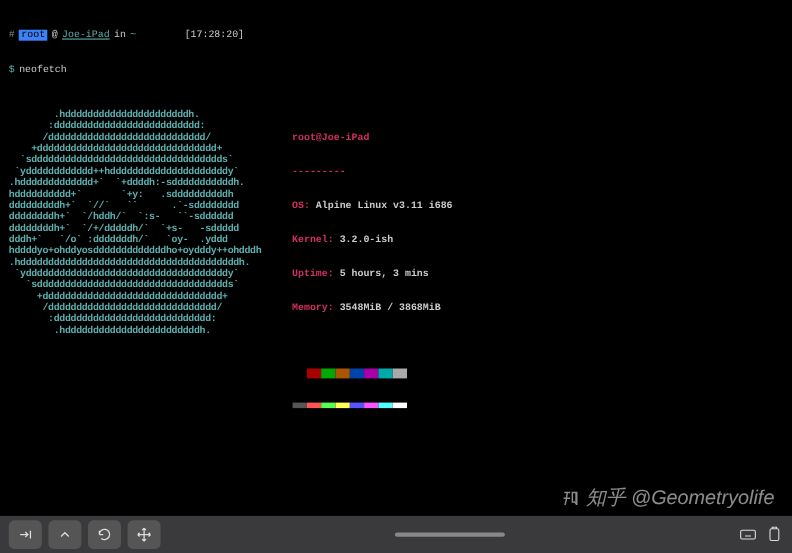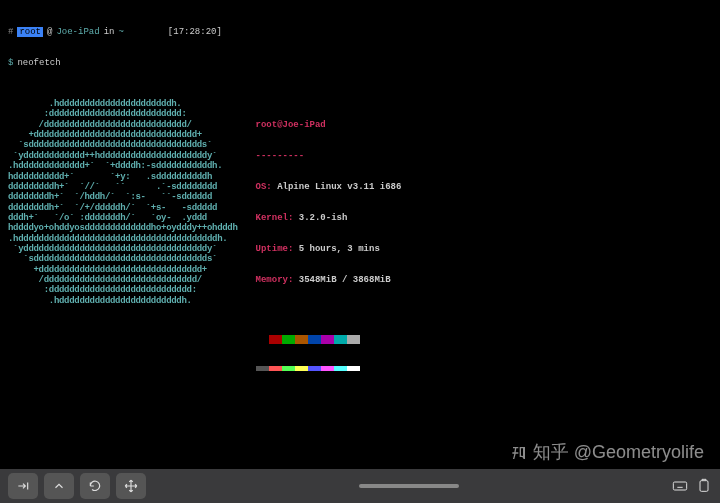--- a/index.html
+++ b/index.html
@@ -11,41 +11,41 @@
   line-height:1.15;
   color:#d0d0d0;
   overflow:hidden;
   position:relative;
 }
 .terminal { padding:6px 8px; white-space:pre; }
 .prompt-line { display:flex; gap:4px; align-items:baseline; }
 .hash { color:#888; }
 .root-badge { background:#3b82f6; color:#000; padding:0 2px; }
 .at { color:#ccc; }
-.host { color:#5fafaf; }
+.host { color:#5fafaf;text-decoration:underline; }
 .in { color:#ccc; }
 .tilde { color:#5fafaf; }
 .time { color:#ccc;margin-left:40px; }
 .dollar { color:#5fafaf; }
 .cmd { color:#ccc; }
 .row { display:flex;font-weight:bold; }
 .ascii { color:#5fafaf; letter-spacing:-0.3px; }
-.info { margin-left:18px; }
+.info { margin-left:28px; }
 .uh { color:#d03060; }
 .sep { color:#d03060; }
 .label { color:#d03060; }
 .val { color:#ccc; }
 .palette { display:flex; margin-top:2px; }
 .sw { width:13px; height:9px; }
 .sw2 { width:13px; height:5px; }
 .watermark {
   position:absolute; right:16px; bottom:40px;
   color:rgba(255,255,255,0.55);
   font-family: -apple-system, sans-serif;
-  font-size:18px; 
+  font-size:18px; font-style:italic;
   display:flex; align-items:center; gap:6px;
 }
 .zhihu-icon { width:16px; height:16px; fill:rgba(255,255,255,0.55); }
 .toolbar {
   position:absolute; left:0; right:0; bottom:0;
   height:34px; background:#3a3a3c;
   display:flex; align-items:center; padding:0 8px; gap:6px;
 }
 .tb-btn {
   width:30px; height:26px; background:#555;

